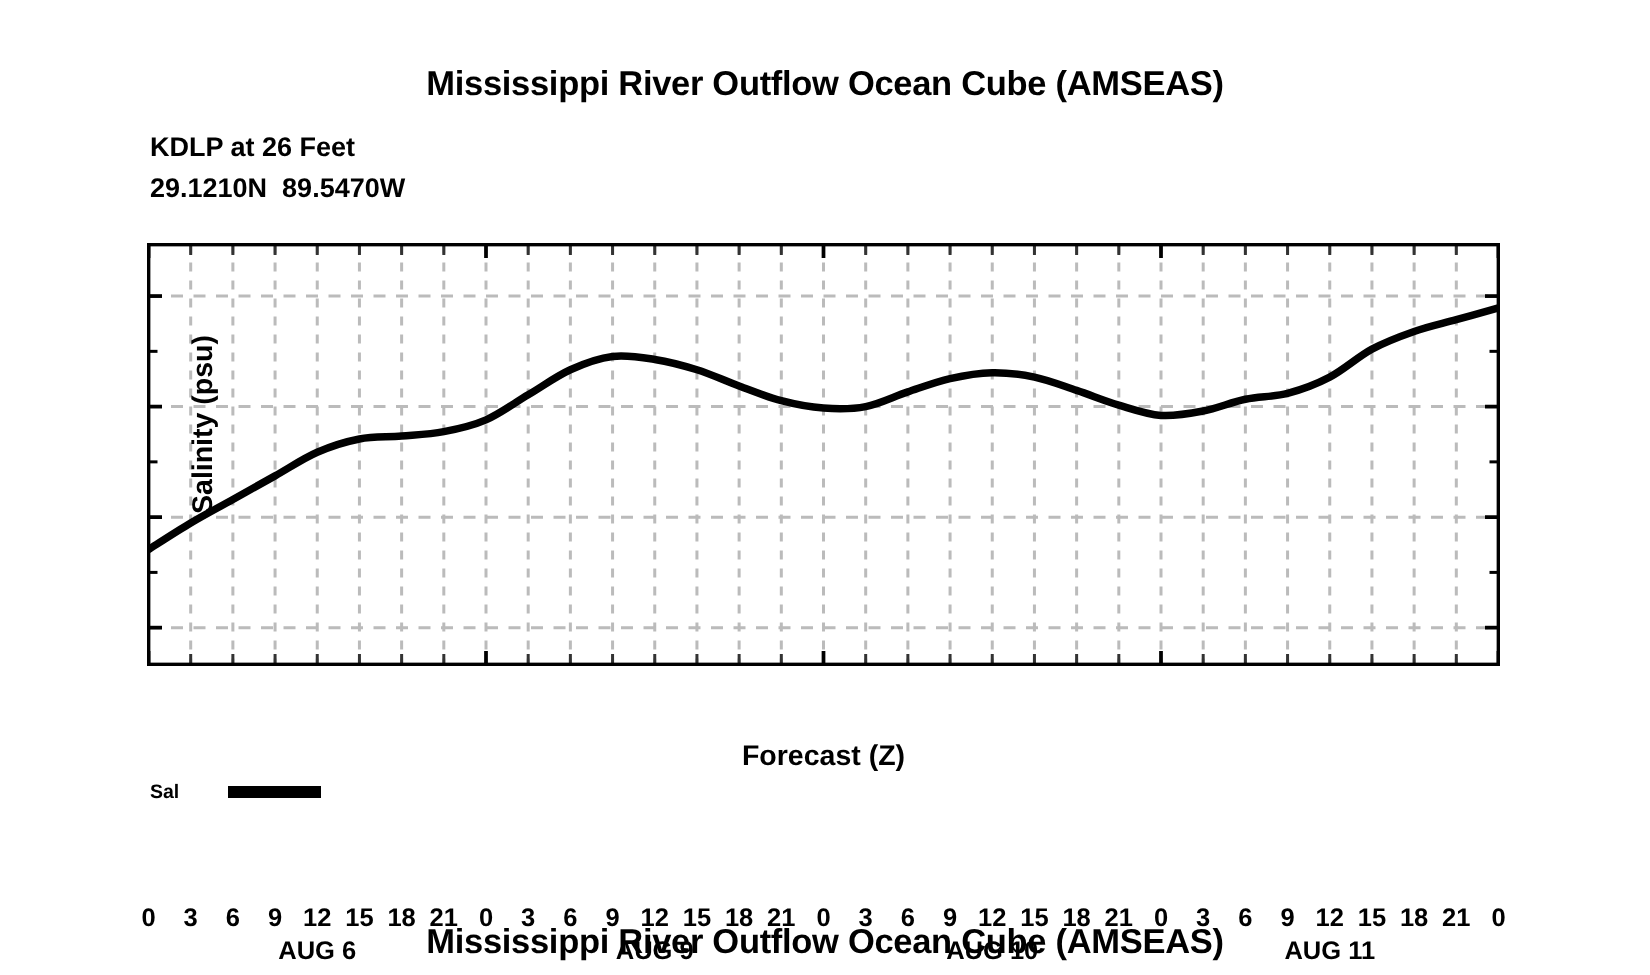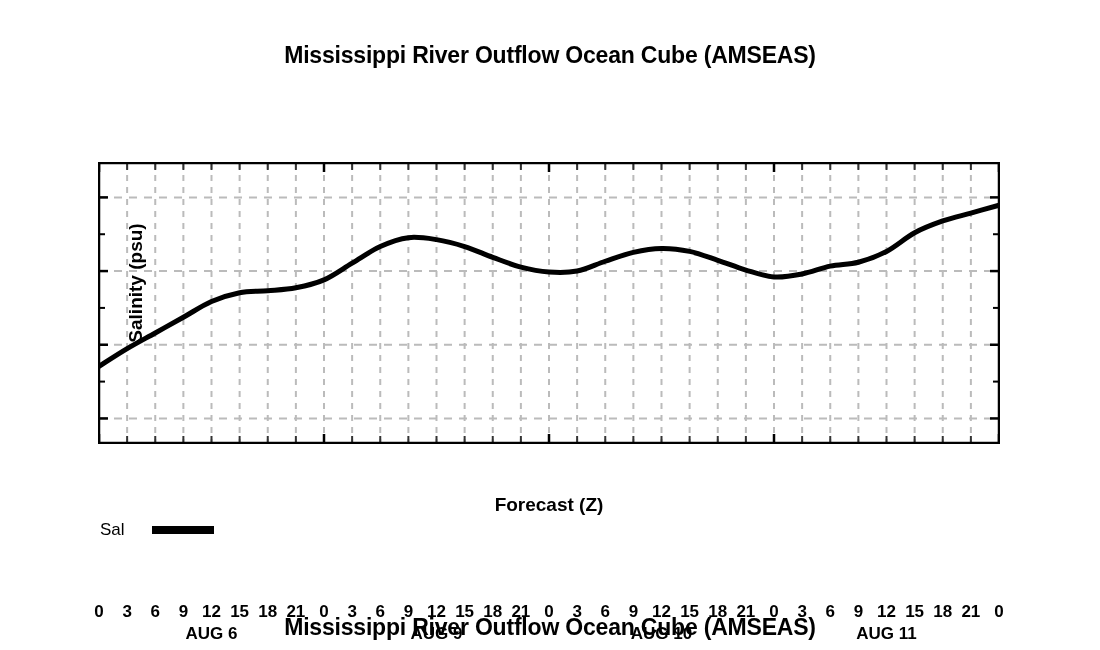--- a/index.html
+++ b/index.html
@@ -119,41 +119,43 @@
   }
 
   #legend {
     position: absolute;
     left: 100px;
     top: 508px;
     display: flex;
     align-items: center;
   }
   #legend-label {
-    font-size: 17px;
-    font-weight: normal;
+    font-size: 13px;
+    font-weight: bold;
     width: 48px;
   }
   #legend-swatch {
     width: 62px;
     height: 8px;
     background: #000000;
     margin-left: 4px;
   }
 
   svg { display: block; }
 </style>
 </head>
 <body>
 
 <div id="chart-root">
 
   <div class="ttl-main" id="title-top">Mississippi River Outflow Ocean Cube (AMSEAS)</div>
 
-
+  <div id="station-name">KDLP at 26 Feet</div>
+
+  <div id="station-coords">29.1210N  89.5470W</div>
 
 
 
   <div id="plot-area">
 
     <div id="ylabel">Salinity (psu)</div>
 
     <div id="ytick-labels"></div>
     <div id="xtick-labels">
         <div class="xtick-label" style="left: 1px;">0</div>

